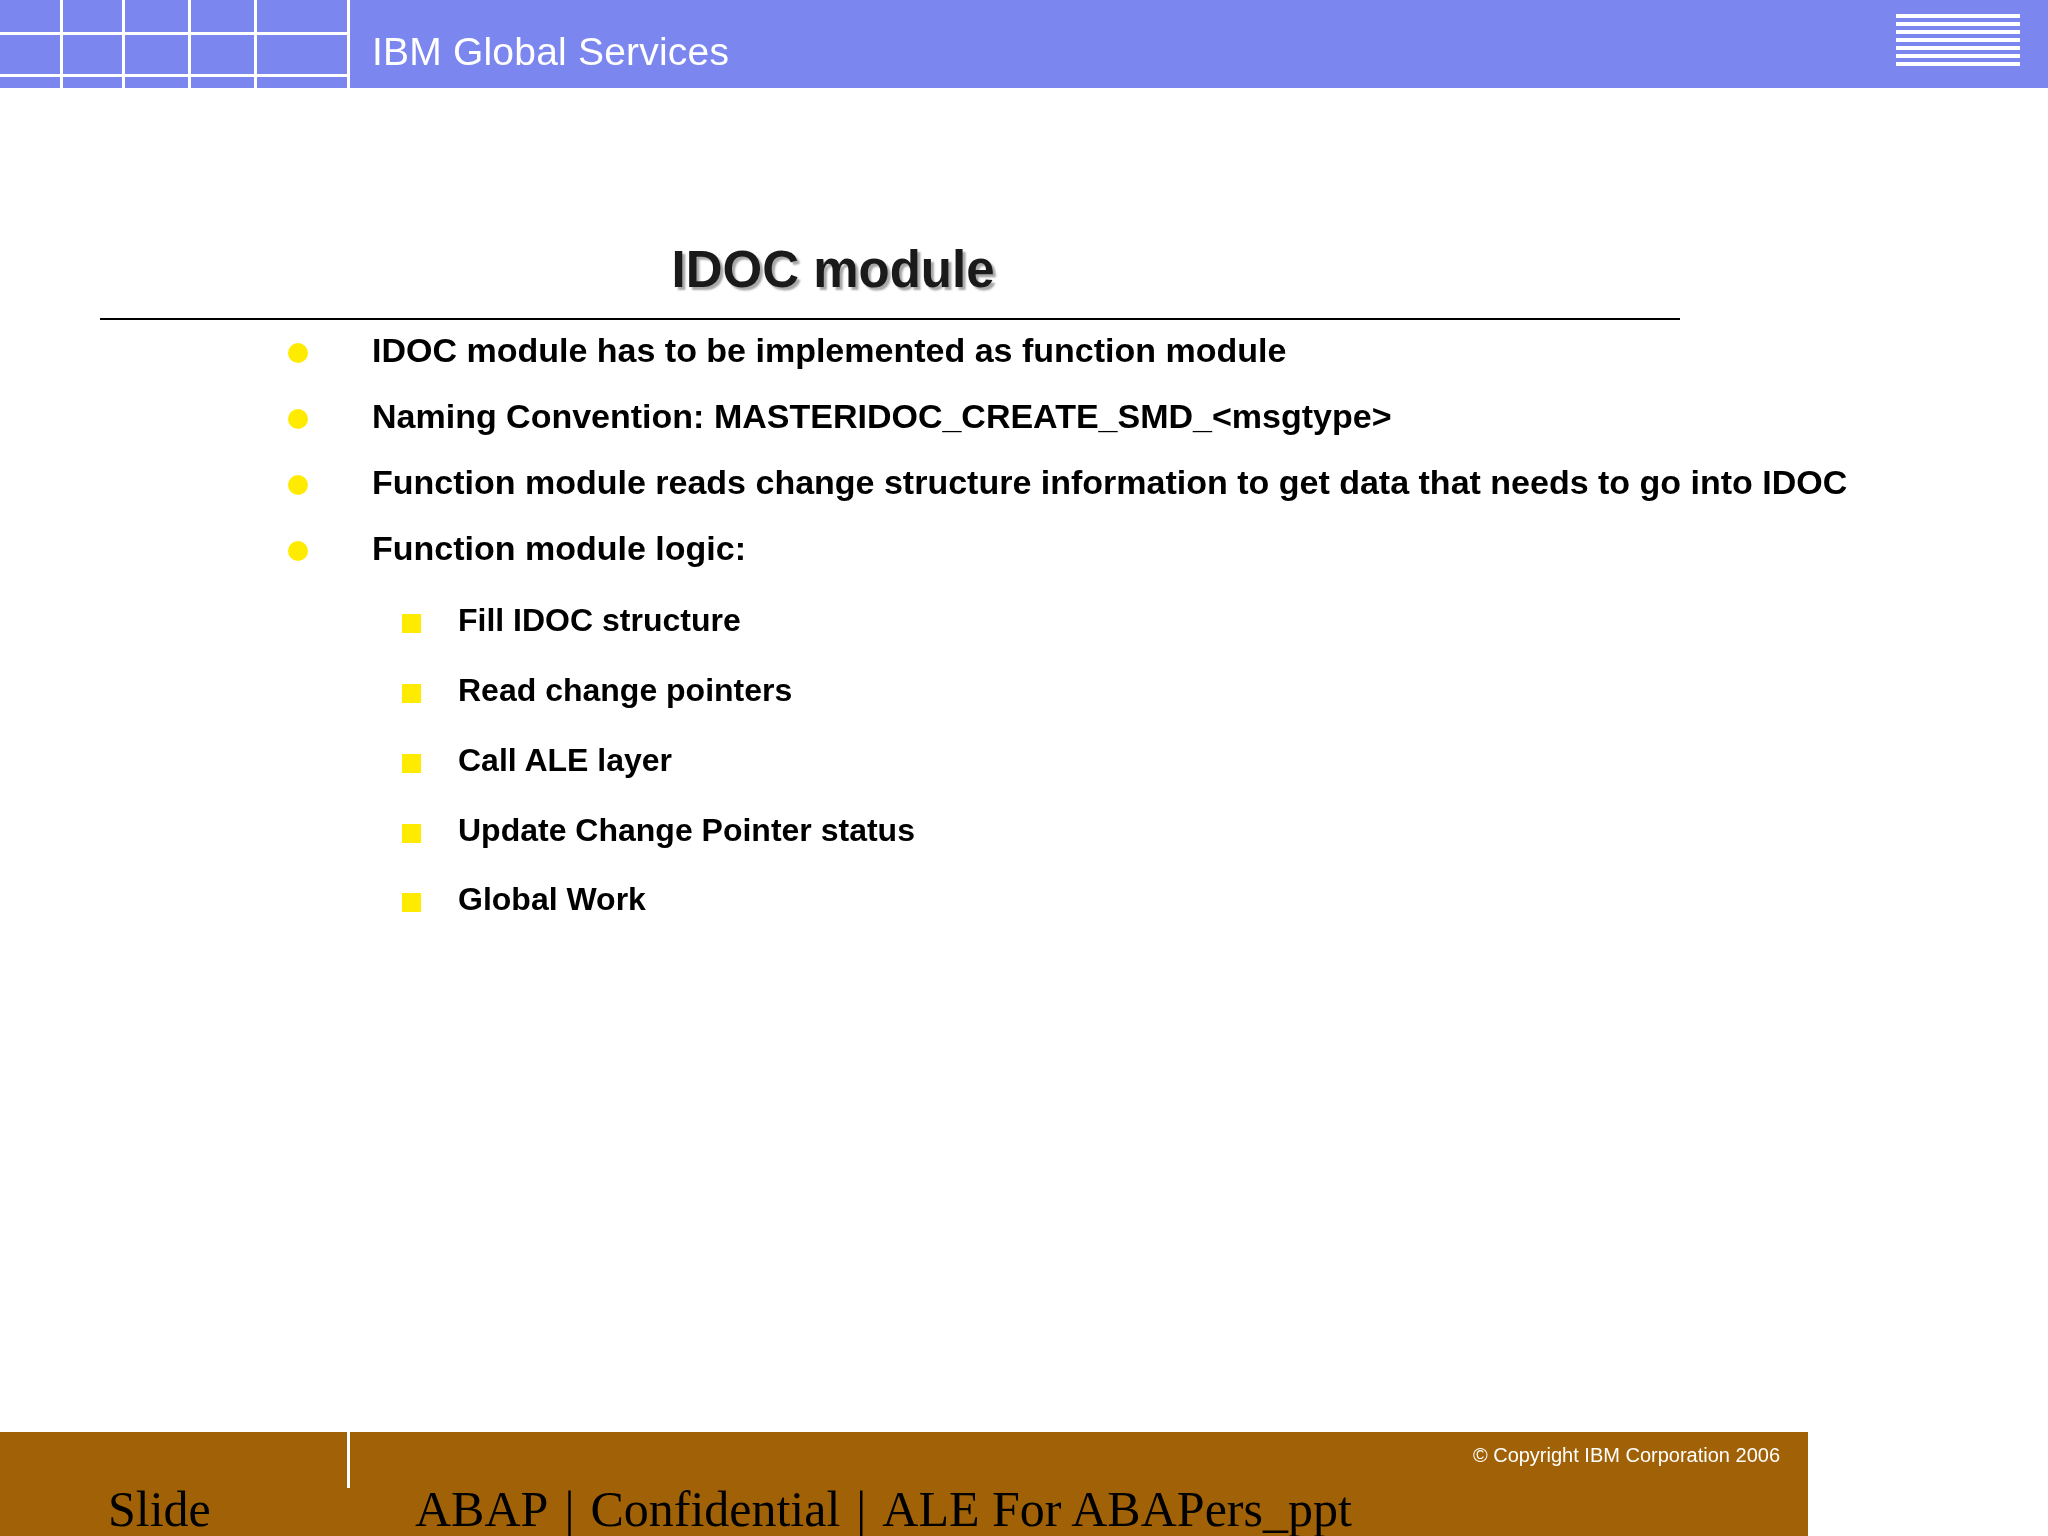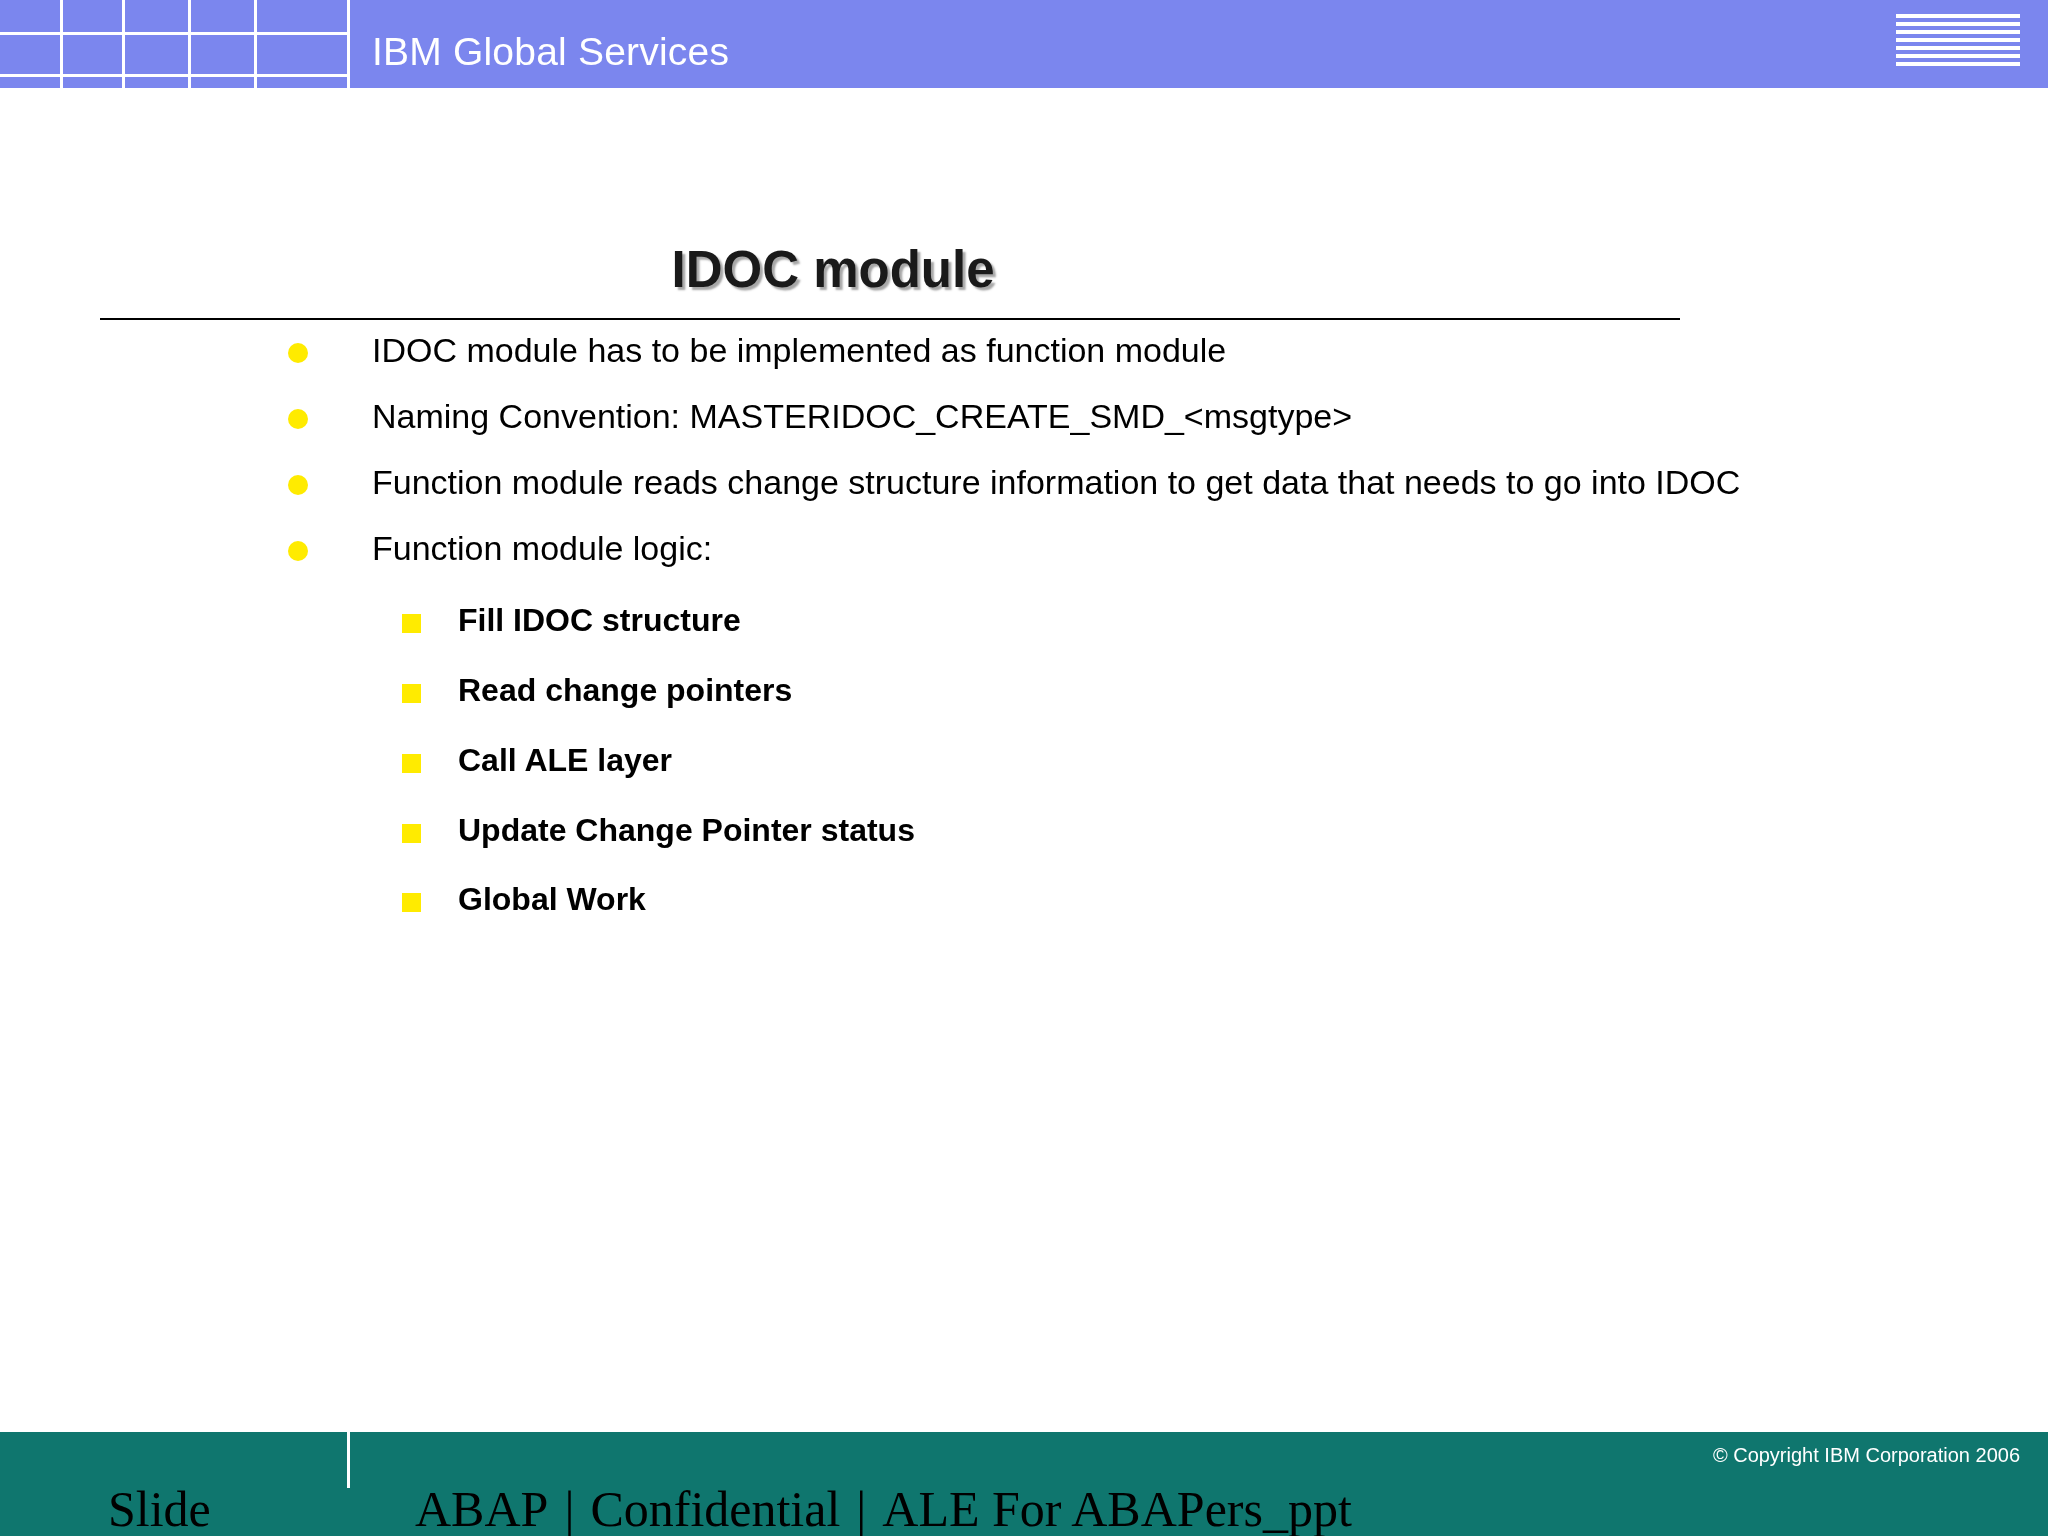--- a/index.html
+++ b/index.html
@@ -108,21 +108,21 @@
     top: 330px;
     width: 2048px;
   }
 
   .bullet-l1 {
     position: relative;
     margin: 0 0 26px 0;
     padding-left: 372px;
     padding-right: 112px;
     font-size: 34px;
-    font-weight: normal;
+    font-weight: bold;
     color: #000000;
     line-height: 1.18;
   }
   .bullet-l1 .dot {
     position: absolute;
     left: 288px;
     top: 13px;
     width: 20px;
     height: 20px;
     border-radius: 50%;
@@ -149,23 +149,23 @@
 
   .sub-list {
     margin-top: 34px;
   }
 
   
   .footer {
     position: absolute;
     left: 0;
     bottom: 0;
-    width: 2048px;
+    width: 1808px;
     height: 104px;
-    background: #0f766e;
+    background: #a16207;
   }
   .footer-divider {
     position: absolute;
     left: 347px;
     top: 0;
     width: 3px;
     height: 56px;
     background: #ffffff;
   }
   .copyright {

